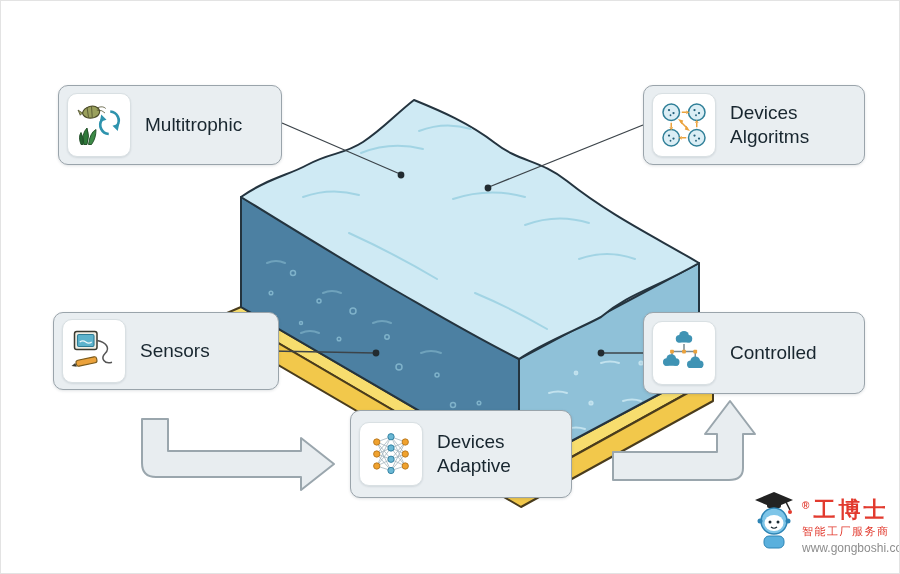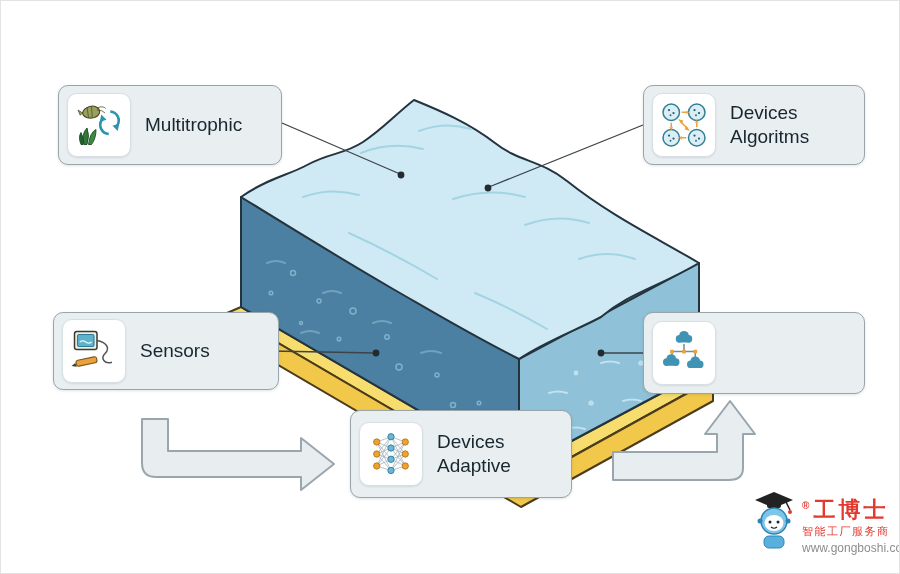--- a/index.html
+++ b/index.html
@@ -233,20 +233,21 @@
         </g>
         <g fill="#3f93b4" transform="translate(47,47)">
           <circle cx="-6" cy="0" r="5"></circle>
             <circle cx="0" cy="-4" r="6.5"></circle>
             <circle cx="6" cy="0" r="5"></circle>
           <rect x="-10" y="-2" width="20" height="7" rx="3.5"></rect>
         </g>
       </svg>
     </div>
     <div class="label">
+      <span>Controlled</span>
     </div>
   </div>
 
   <div class="callout" style="left:349px; top:409px; width:222px; height:88px;">
     <div class="icon-tile">
       <svg width="48" height="48" viewBox="0 0 64 64">
         <g stroke="#9fb0ba" stroke-width="1" fill="none">
           <path d="M13,16 L32,9 M13,16 L32,24 M13,16 L32,39 M13,16 L32,54
                    M13,32 L32,9 M13,32 L32,24 M13,32 L32,39 M13,32 L32,54
                    M13,48 L32,9 M13,48 L32,24 M13,48 L32,39 M13,48 L32,54

